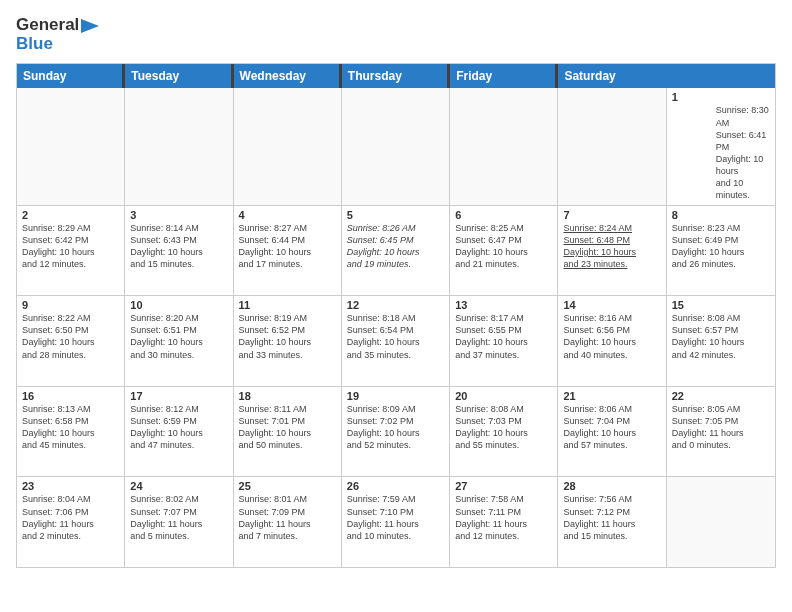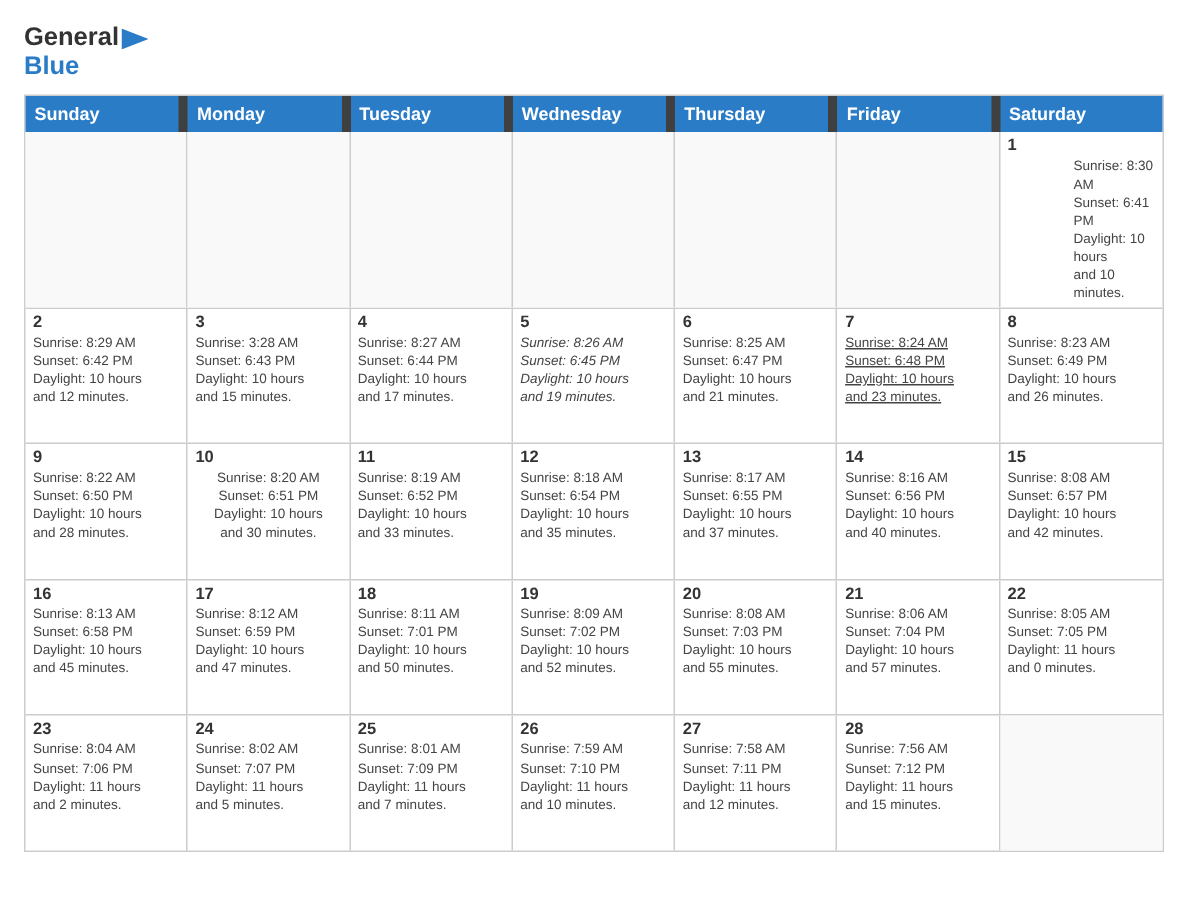--- a/index.html
+++ b/index.html
@@ -49,21 +49,21 @@
       display: grid;
       grid-template-columns: repeat(7, 1fr);
       background: #2a7cc7;
     }
     .day-header {
       color: #fff;
       font-weight: bold;
       font-size: 12px;
       padding: 5px 6px;
       text-align: left;
-      border-right: 6px solid #404040;
+      border-right: 3px solid #404040;
     }
     .day-header:last-child { border-right: none; }
     .calendar-body {
       flex: 1;
       display: flex;
       flex-direction: column;
     }
     .cal-row {
       display: grid;
       grid-template-columns: repeat(7, 1fr);
@@ -109,21 +109,20 @@
 </div>
     <div class="title-block">
       <div class="month-title"></div>
       <div class="location-title"></div>
     </div>
   </div>
 
   <div class="calendar">
     <div class="calendar-header">
     <div class="day-header">Sunday</div>
-        <div class="day-header">Monday</div>
         <div class="day-header">Tuesday</div>
         <div class="day-header">Wednesday</div>
         <div class="day-header">Thursday</div>
         <div class="day-header">Friday</div>
         <div class="day-header">Saturday</div>
       </div>
     <div class="calendar-body">
     <div class="cal-row">
           <div class="cal-cell empty"></div>
           <div class="cal-cell empty"></div>
@@ -142,21 +141,21 @@
         <div class="cal-row">
           <div class="cal-cell">
             <span class="day-num">2</span>
             <div class="cell-text" style="white-space: pre-line;">Sunrise: 8:29 AM
 Sunset: 6:42 PM
 Daylight: 10 hours
 and 12 minutes.</div>
           </div>
           <div class="cal-cell">
             <span class="day-num">3</span>
-            <div class="cell-text" style="white-space: pre-line;">Sunrise: 3:28 AM
+            <div class="cell-text" style="white-space: pre-line;">Sunrise: 8:14 AM
 Sunset: 6:43 PM
 Daylight: 10 hours
 and 15 minutes.</div>
           </div>
           <div class="cal-cell">
             <span class="day-num">4</span>
             <div class="cell-text" style="white-space: pre-line;">Sunrise: 8:27 AM
 Sunset: 6:44 PM
 Daylight: 10 hours
 and 17 minutes.</div>
@@ -193,21 +192,21 @@
         <div class="cal-row">
           <div class="cal-cell">
             <span class="day-num">9</span>
             <div class="cell-text" style="white-space: pre-line;">Sunrise: 8:22 AM
 Sunset: 6:50 PM
 Daylight: 10 hours
 and 28 minutes.</div>
           </div>
           <div class="cal-cell">
             <span class="day-num">10</span>
-            <div class="cell-text" style="white-space: pre-line; text-align: center;">Sunrise: 8:20 AM
+            <div class="cell-text" style="white-space: pre-line;">Sunrise: 8:20 AM
 Sunset: 6:51 PM
 Daylight: 10 hours
 and 30 minutes.</div>
           </div>
           <div class="cal-cell">
             <span class="day-num">11</span>
             <div class="cell-text" style="white-space: pre-line;">Sunrise: 8:19 AM
 Sunset: 6:52 PM
 Daylight: 10 hours
 and 33 minutes.</div>

